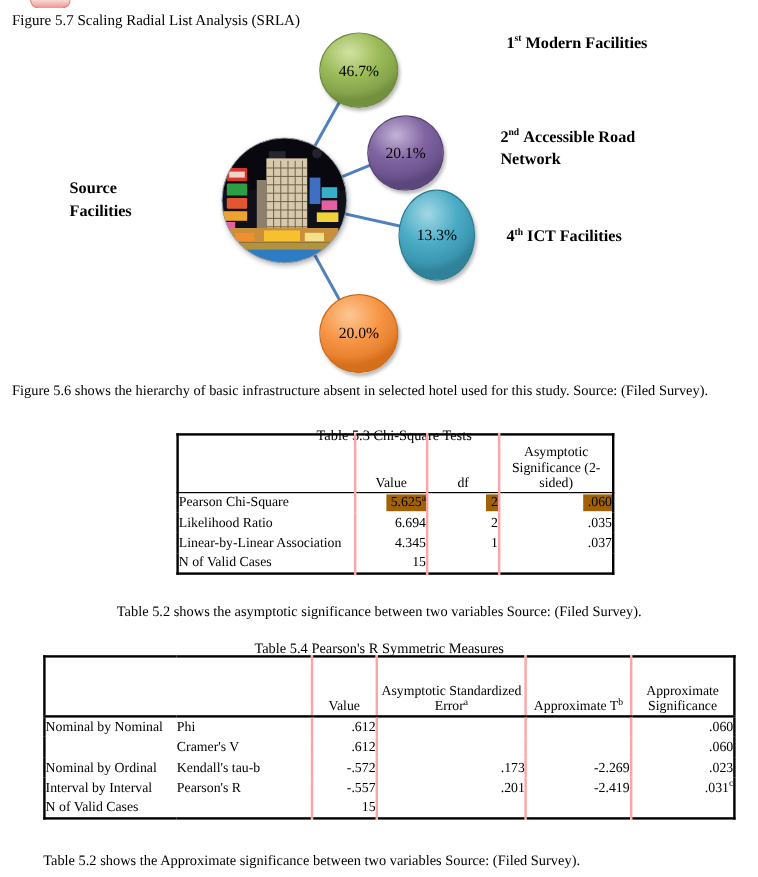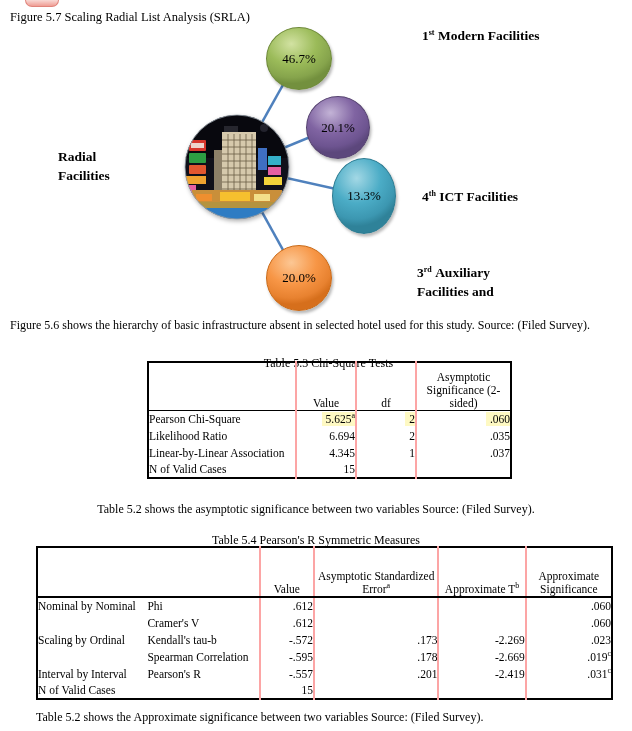--- a/index.html
+++ b/index.html
@@ -70,21 +70,21 @@
     border-bottom:1.5px solid #000; padding-bottom:2px; }
   .sym-tbl th { vertical-align:bottom; text-align:center; line-height:13px;
     border-bottom:2px solid #000; padding-bottom:2px; }
   .chi-tbl .hdr-row { height:48px; }
   .sym-tbl .hdr-row { height:50px; }
   .vline { border-left:2px solid #fca5a5; }
   .chi-tbl tbody tr { height:17px; }
   .sym-tbl tbody tr { height:17px; }
   td.lbl { text-align:left; padding-left:2px; white-space:nowrap; }
   td.num { text-align:right; padding-right:3px; white-space:nowrap; }
-  .hl { background:#fef9c3; padding:1px 3px 1px 4px; margin-right:-3px; }
+  .hl { background:#a16207; padding:1px 3px 1px 4px; margin-right:-3px; }
   .sqg { text-decoration-style:wavy;
     text-decoration-color:#e00000; text-decoration-thickness:1px; text-underline-offset:2px; }
 </style>
 </head>
 <body>
 
 <div class="page">
 
   <div class="abs red-sliver"></div>
 
@@ -138,35 +138,35 @@
     <span>20.1%</span>
   </div>
   <div class="bubble b-cyan">
     <span>13.3%</span>
   </div>
   <div class="bubble b-orange">
     <span>20.0%</span>
   </div>
 
   <div class="side-label hotel-label">
-    <div>Radial</div>
+    <div>Source</div>
     <div>Facilities</div>
   </div>
 
   <div class="side-label nl-1">
     <div><span>1</span><sup>st</sup>&nbsp;<span>Modern Facilities</span></div>
     <div></div>
   </div>
+  <div class="side-label nl-2">
+    <div><span>2</span><sup>nd</sup>&nbsp;<span>Accessible Road</span></div>
+    <div>Network</div>
+  </div>
   <div class="side-label nl-3">
     <div><span>4</span><sup>th</sup>&nbsp;<span>ICT Facilities</span></div>
     <div></div>
-  </div>
-  <div class="side-label nl-4">
-    <div><span>3</span><sup>rd</sup>&nbsp;<span>Auxiliary</span></div>
-    <div>Facilities and</div>
   </div>
 
   <div class="abs caption cap-fig">Figure 5.6 shows the hierarchy of basic infrastructure absent in selected hotel used for this study. Source: (Filed Survey).</div>
 
   <div class="abs chi-title t-center">Table 5.3 Chi-Square Tests</div>
   <table class="tbl chi-tbl">
     <colgroup>
         <col style="width:148px">
         <col style="width:60px">
         <col style="width:60px">
@@ -242,34 +242,26 @@
       </tr>
       <tr>
         <td class="lbl"></td>
         <td class="lbl">Cramer's V</td>
         <td class="num vline">.612</td>
         <td class="num vline"></td>
         <td class="num vline"></td>
         <td class="num vline"><span>.060</span><sup></sup></td>
       </tr>
       <tr>
-        <td class="lbl">Scaling by Ordinal</td>
+        <td class="lbl">Nominal by Ordinal</td>
         <td class="lbl">Kendall's tau-b</td>
         <td class="num vline">-.572</td>
         <td class="num vline">.173</td>
         <td class="num vline">-2.269</td>
         <td class="num vline"><span>.023</span><sup></sup></td>
-      </tr>
-      <tr>
-        <td class="lbl"></td>
-        <td class="lbl">Spearman Correlation</td>
-        <td class="num vline">-.595</td>
-        <td class="num vline">.178</td>
-        <td class="num vline">-2.669</td>
-        <td class="num vline"><span>.019</span><sup>c</sup></td>
       </tr>
       <tr>
         <td class="lbl">Interval by Interval</td>
         <td class="lbl">Pearson's R</td>
         <td class="num vline">-.557</td>
         <td class="num vline">.201</td>
         <td class="num vline">-2.419</td>
         <td class="num vline"><span>.031</span><sup>c</sup></td>
       </tr>
       <tr>

